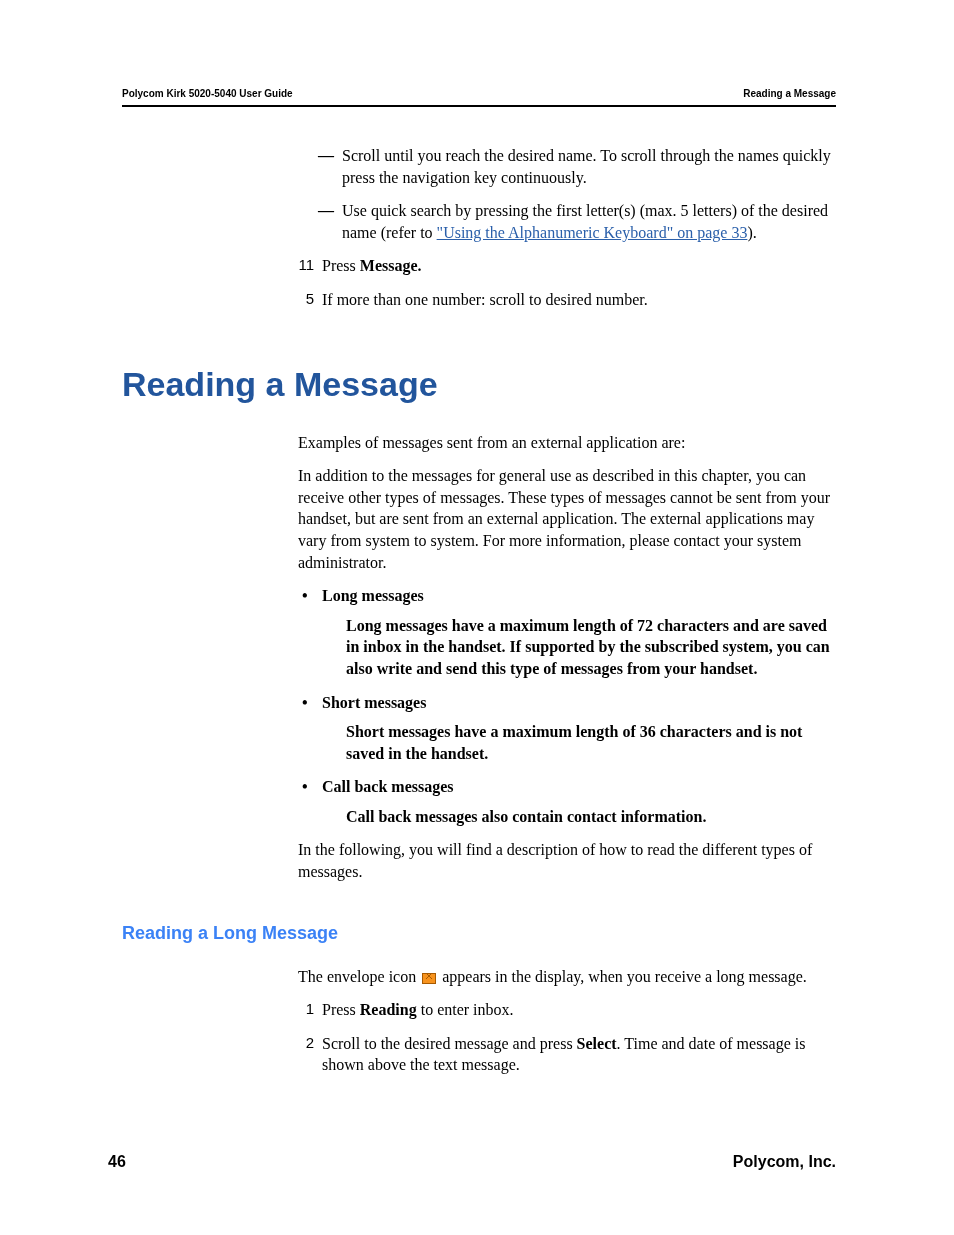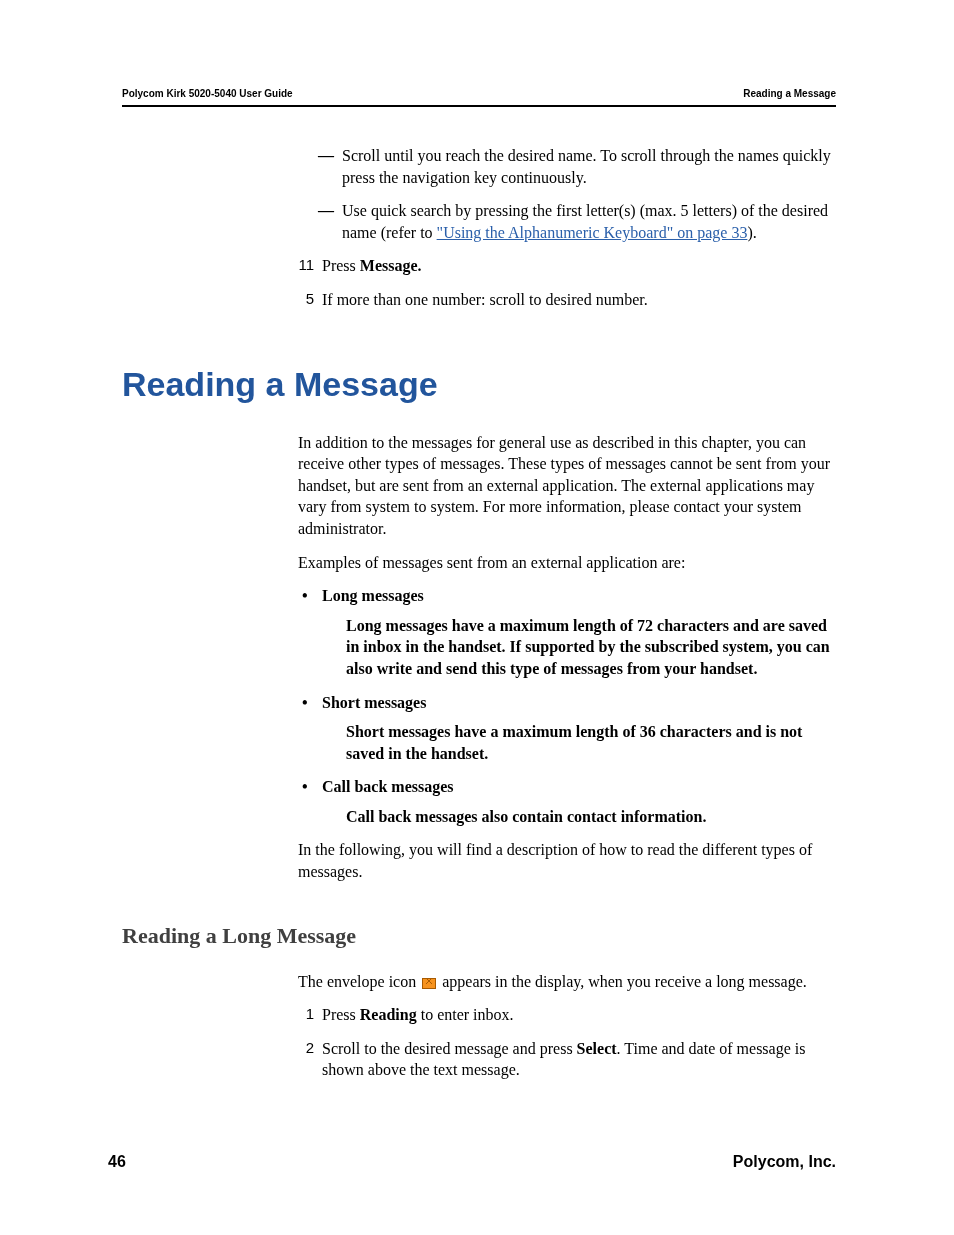--- a/index.html
+++ b/index.html
@@ -17,21 +17,21 @@
   .num-list { list-style: none; }
   .num-list li { position: relative; padding-left: 24px; margin-bottom: 12px; }
   .num-list .num { position: absolute; left: -10px; top: 0; width: 26px; text-align: right; font-family: Futura, "Trebuchet MS", Arial, sans-serif; font-weight: 400; font-size: 15px; }
 
   .bullets { list-style: none; font-weight: bold; }
   .bullets > li { position: relative; padding-left: 24px; margin-bottom: 12px; }
   .bullets > li::before { content: "•"; position: absolute; left: 4px; top: 0; }
   .subtext { margin-top: 8px; padding-left: 24px; }
 
   .h1 { font-family: Futura, "Trebuchet MS", Arial, sans-serif; color: #22559c; font-weight: 700; font-size: 34px; margin-top: 54px; margin-bottom: 28px; }
-  .h2 { font-family: Liberation Serif, serif; color: #404040; font-weight: 600; font-size: 22px; margin-top: 40px; margin-bottom: 22px; }
+  .h2 { font-family: Liberation Sans, sans-serif; color: #3b82f6; font-weight: 600; font-size: 18px; margin-top: 40px; margin-bottom: 22px; }
   .h3 { font-family: Futura, "Trebuchet MS", Arial, sans-serif; font-weight: 700; font-size: 15px; margin-top: 28px; margin-bottom: 14px; }
 
   .bold { font-weight: 700; }
   .link { color: #2a5faa; text-decoration: underline; }
 
   .envelope { display: inline-block; vertical-align: -2px; width: 14px; height: 11px; background: linear-gradient(#f7931e,#f7931e); border: 1px solid #a85a00; position: relative; margin: 0 2px; }
   .envelope::before { content: ""; position: absolute; left: -1px; right: -1px; top: -1px; height: 6px; background: linear-gradient(135deg, transparent 48%, #a85a00 48%, #a85a00 52%, transparent 52%), linear-gradient(45deg, transparent 48%, #a85a00 48%, #a85a00 52%, transparent 52%); }
 
   .note-block { padding-left: 24px; margin-bottom: 12px; }
 
@@ -60,22 +60,22 @@
     <ol class="num-list">
       <li><span class="num">11</span><span>Press </span><span class="bold">Message.</span></li>
       <li><span class="num">5</span><span>If more than one number: scroll to desired number.</span></li>
     </ol>
 
   </div>
 
   <h1 class="h1">Reading a Message</h1>
 
   <div class="body-col" style="padding-top:0">
+    <p>Examples of messages sent from an external application are:</p>
     <p>In addition to the messages for general use as described in this chapter, you can receive other types of messages. These types of messages cannot be sent from your handset, but are sent from an external application. The external applications may vary from system to system. For more information, please contact your system administrator.</p>
-    <p>Examples of messages sent from an external application are:</p>
 
     <ul class="bullets">
       <li>
         <span>Long messages</span>
         <div class="subtext">Long messages have a maximum length of 72 characters and are saved in inbox in the handset. If supported by the subscribed system, you can also write and send this type of messages from your handset.</div>
       </li>
       <li>
         <span>Short messages</span>
         <div class="subtext">Short messages have a maximum length of 36 characters and is not saved in the handset.</div>
       </li>

